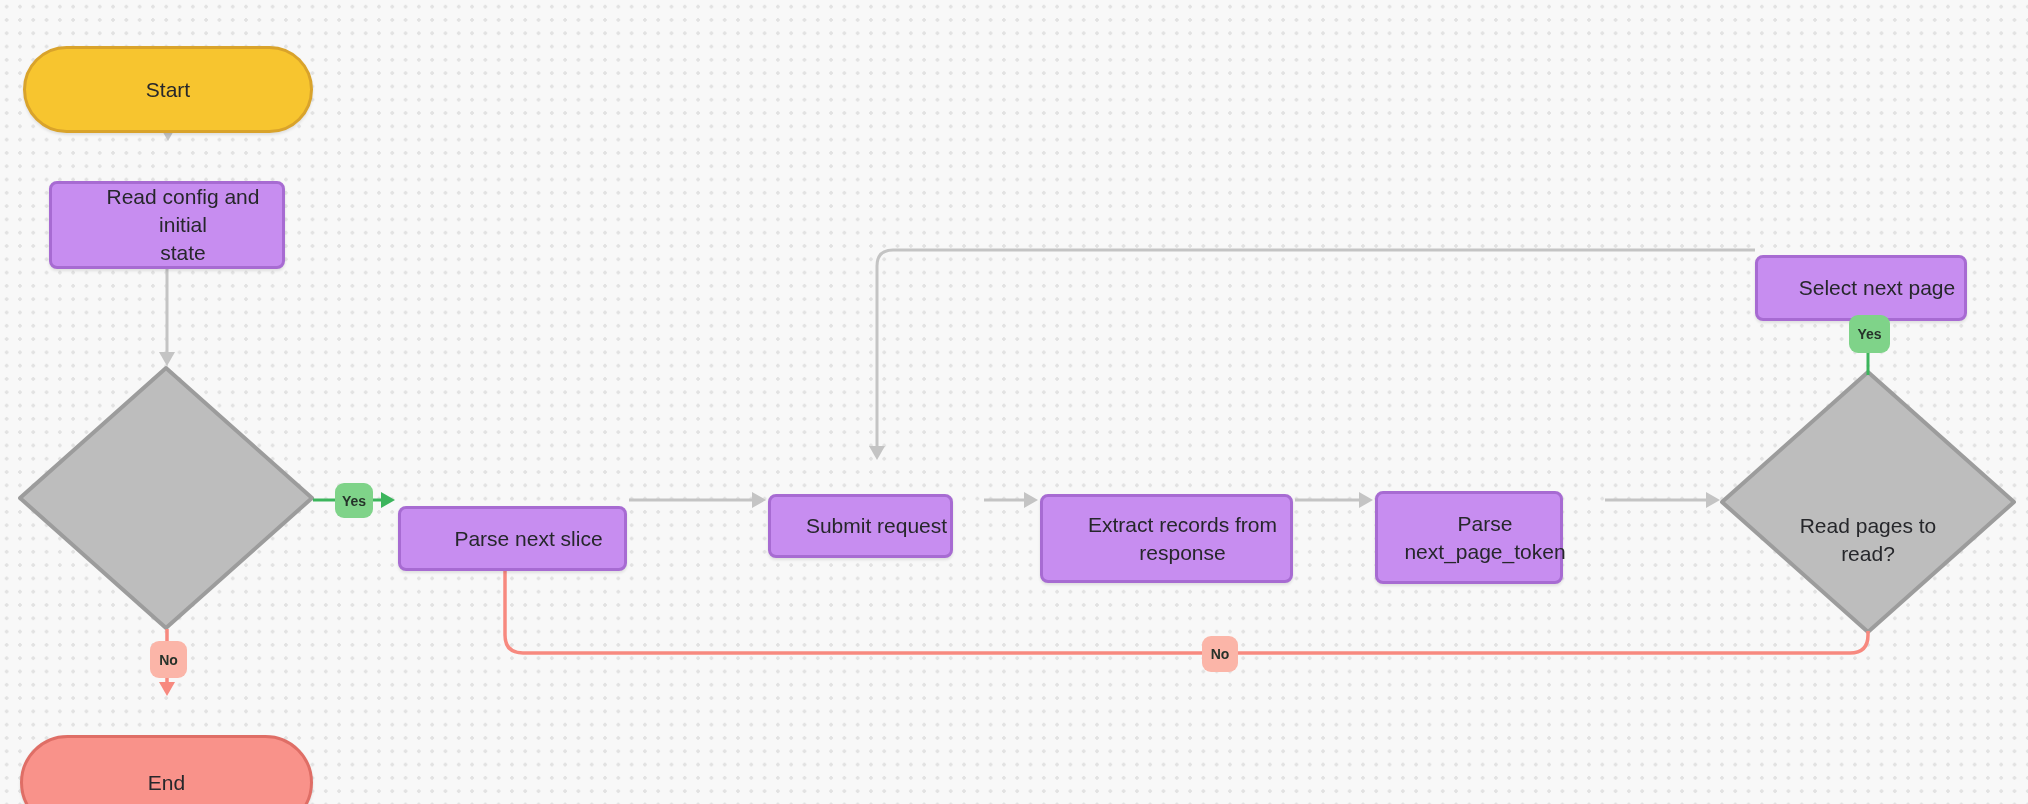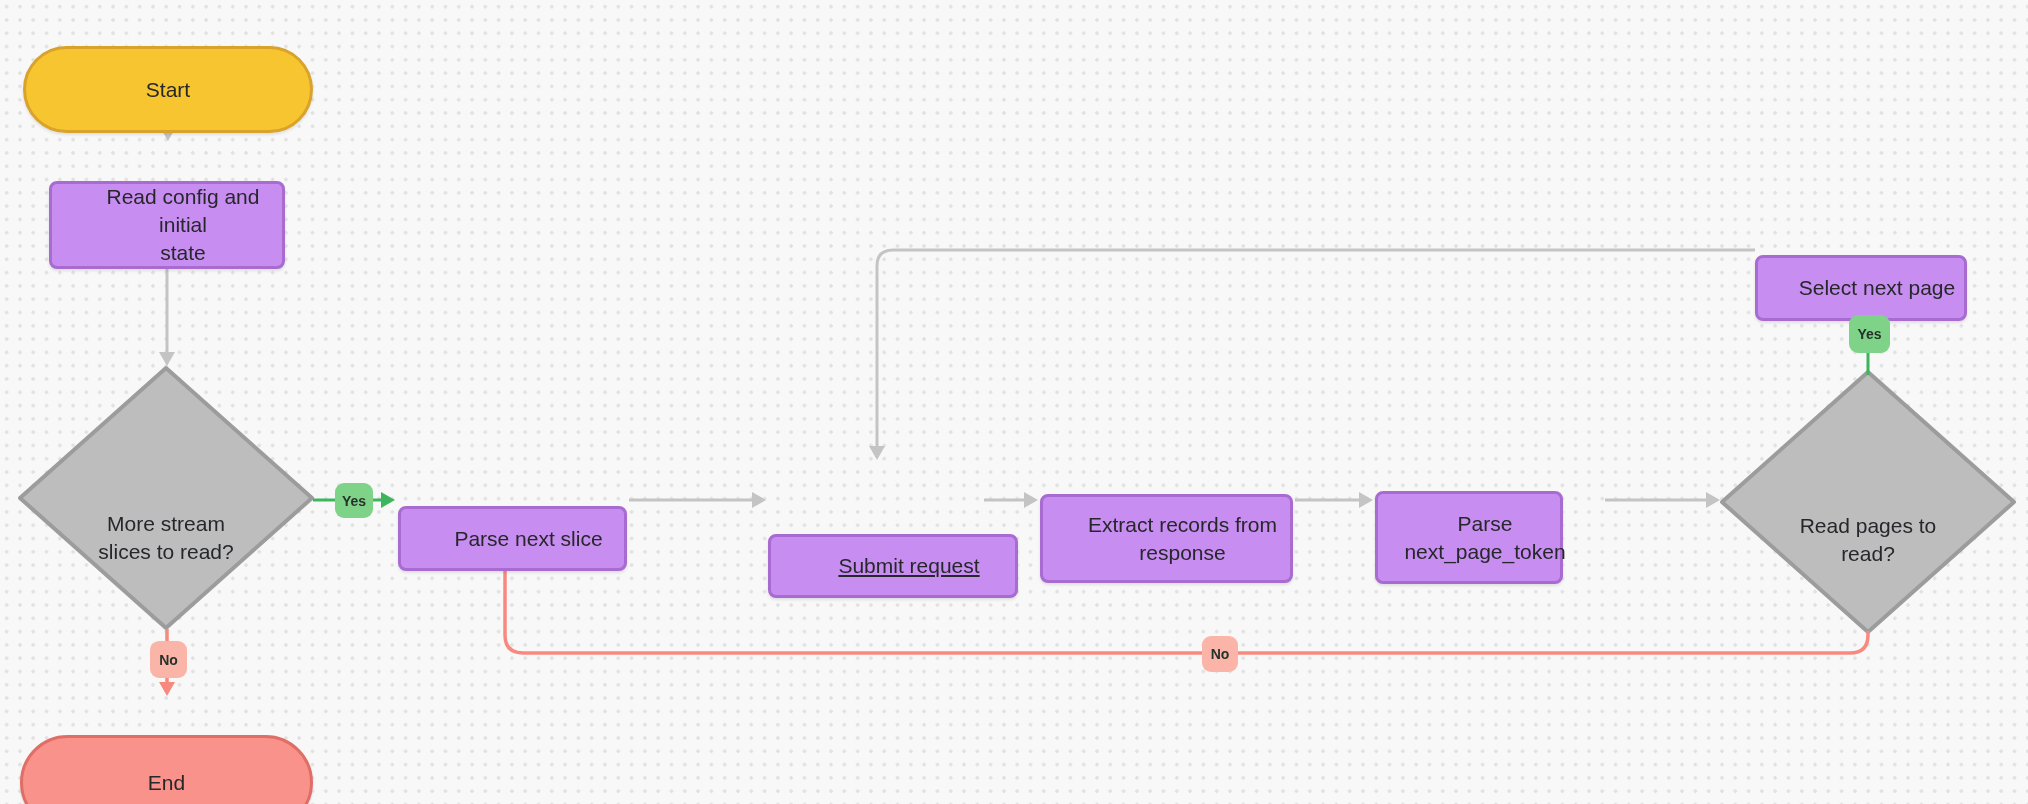--- a/index.html
+++ b/index.html
@@ -44,21 +44,21 @@
     background:var(--yellow-fill); border:3px solid var(--yellow-border);
     box-shadow:0 2px 3px rgba(0,0,0,0.10);
   }
   .pill-end{
     left:20px; top:697px; width:293px; height:95px; border-radius:48px;
     background:var(--end-fill); border:3px solid var(--end-border);
     box-shadow:0 2px 3px rgba(0,0,0,0.10);
   }
   .n-read-config{left:49px; top:143px; width:236px; height:88px;}
   .n-select-slice{left:398px; top:468px; width:229px; height:65px;}
-  .n-submit{left:768px; top:496px; width:250px; height:64px;text-decoration:underline;}
+  .n-submit{left:768px; top:456px; width:185px; height:64px;}
   .n-extract{left:1040px; top:456px; width:253px; height:89px;}
   .n-parse{left:1375px; top:453px; width:188px; height:93px;}
   .n-select-page{left:1755px; top:217px; width:212px; height:66px;}
   .dl-slices{left:36px; top:452px; width:260px; height:96px;}
   .dl-pages{left:1738px; top:454px; width:260px; height:96px;}
 
   .badge{
     position:absolute; display:flex; align-items:center; justify-content:center;
     font-size:14px; font-weight:600; border-radius:9px; z-index:3; color:var(--badge-text);
   }
@@ -137,22 +137,20 @@
 
   <div class="node pill-start">
     <span>Start</span>
   </div>
 
   <div class="node rect n-read-config">
     <span>Read config and initial
 state</span>
   </div>
 
-  <div class="diamond-label dl-slices">More stream
-slices to read?</div>
 
   <div class="node rect n-select-slice">
     <span>Parse next slice</span>
   </div>
 
   <div class="node rect n-submit">
     <span>Submit request</span>
   </div>
 
   <div class="node rect n-extract">

